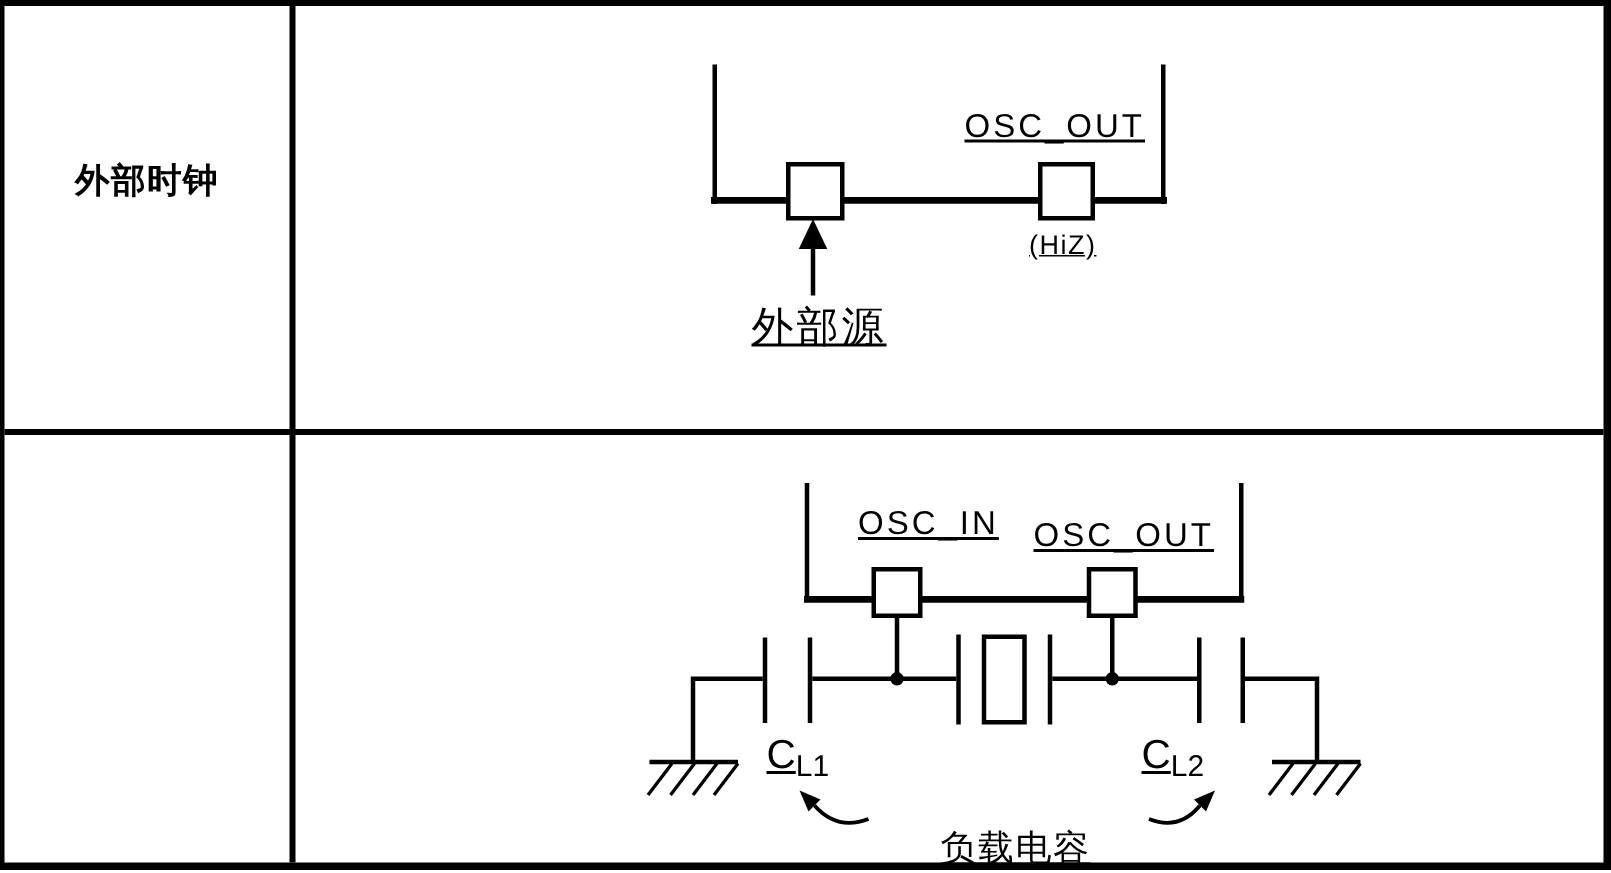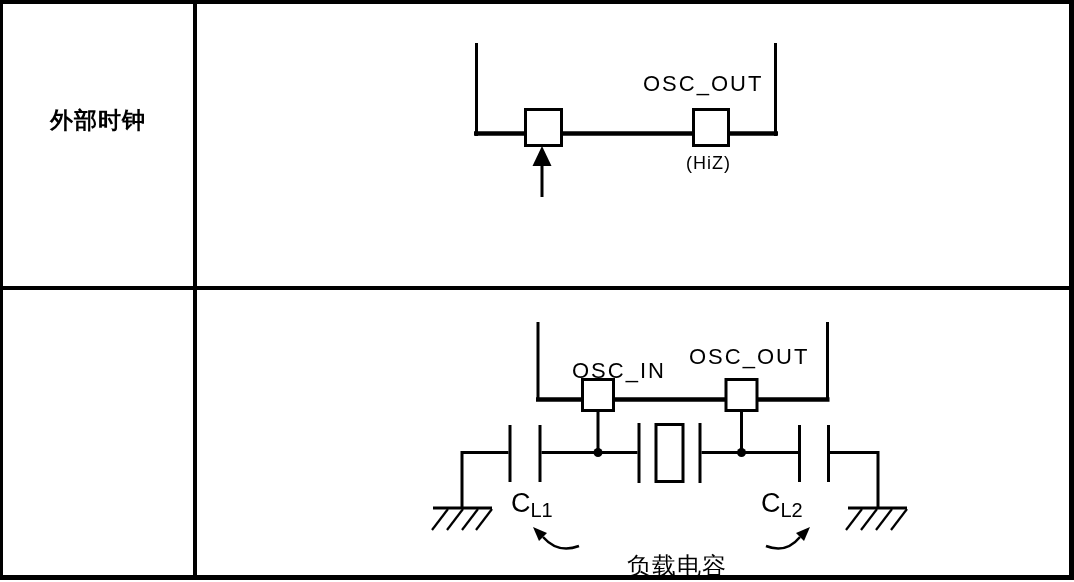--- a/index.html
+++ b/index.html
@@ -13,21 +13,21 @@
   }
   .border{position:absolute;background:#000000;}
   .cell-label-box{
     position:absolute;display:flex;align-items:center;justify-content:center;
     text-align:center;
   }
   .row-label{
     font-family:"Liberation Serif","DejaVu Serif",serif;
     font-weight:bold;font-size:23px;letter-spacing:1px;line-height:1.25;
   }
-  .lbl{position:absolute;white-space:nowrap;line-height:1;}
+  .lbl{position:absolute;white-space:nowrap;line-height:1;text-decoration:underline;}
   .latin{font-size:22px;letter-spacing:2px;}
   .latin-tight{font-size:18px;letter-spacing:1px;}
   .cjk{font-family:"Liberation Serif","DejaVu Serif",serif;}
   .ext-src{font-size:28px;letter-spacing:2px;}
   .load-cap{font-size:24px;letter-spacing:1px;}
   .cap-name{font-size:27px;letter-spacing:0;}
   .cap-name sub{font-size:20px;line-height:0;vertical-align:-5px;letter-spacing:0;}
   svg{position:absolute;left:0;top:0;}
 </style>
 </head>
@@ -114,20 +114,21 @@
       </g>
       <g>
         <path d="M766,546 Q786,554 800,537" stroke-width="2.5"></path>
         <polygon points="810,527 796,533 804,541" fill="#000000" stroke="none"></polygon>
       </g>
     </g>
   </svg>
 
   <div class="lbl latin" style="left:643px;top:73px;">OSC_OUT</div>
   <div class="lbl latin-tight" style="left:686px;top:154px;">(HiZ)</div>
+  <div class="lbl cjk ext-src" style="left:501px;top:205px;">外部源</div>
 
-  <div class="lbl latin" style="left:572px;top:360px;">OSC_IN</div>
+  <div class="lbl latin" style="left:572px;top:338px;">OSC_IN</div>
   <div class="lbl latin" style="left:689px;top:346px;">OSC_OUT</div>
   <div class="lbl cap-name" style="left:511px;top:490px;"><span>C</span><sub>L1</sub></div>
   <div class="lbl cap-name" style="left:761px;top:490px;"><span>C</span><sub>L2</sub></div>
   <div class="lbl cjk load-cap" style="left:627px;top:554px;">负载电容</div>
 
 </div>
 
 </body></html>

